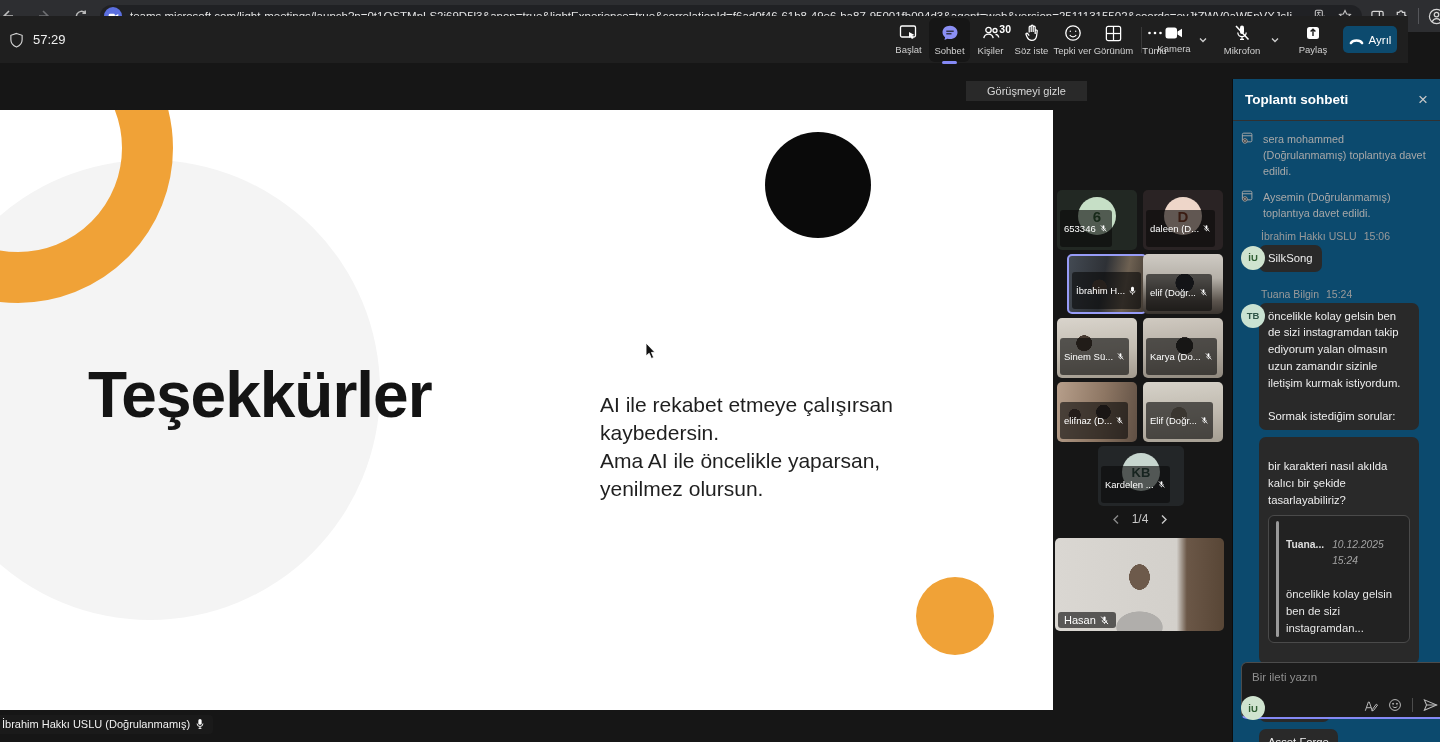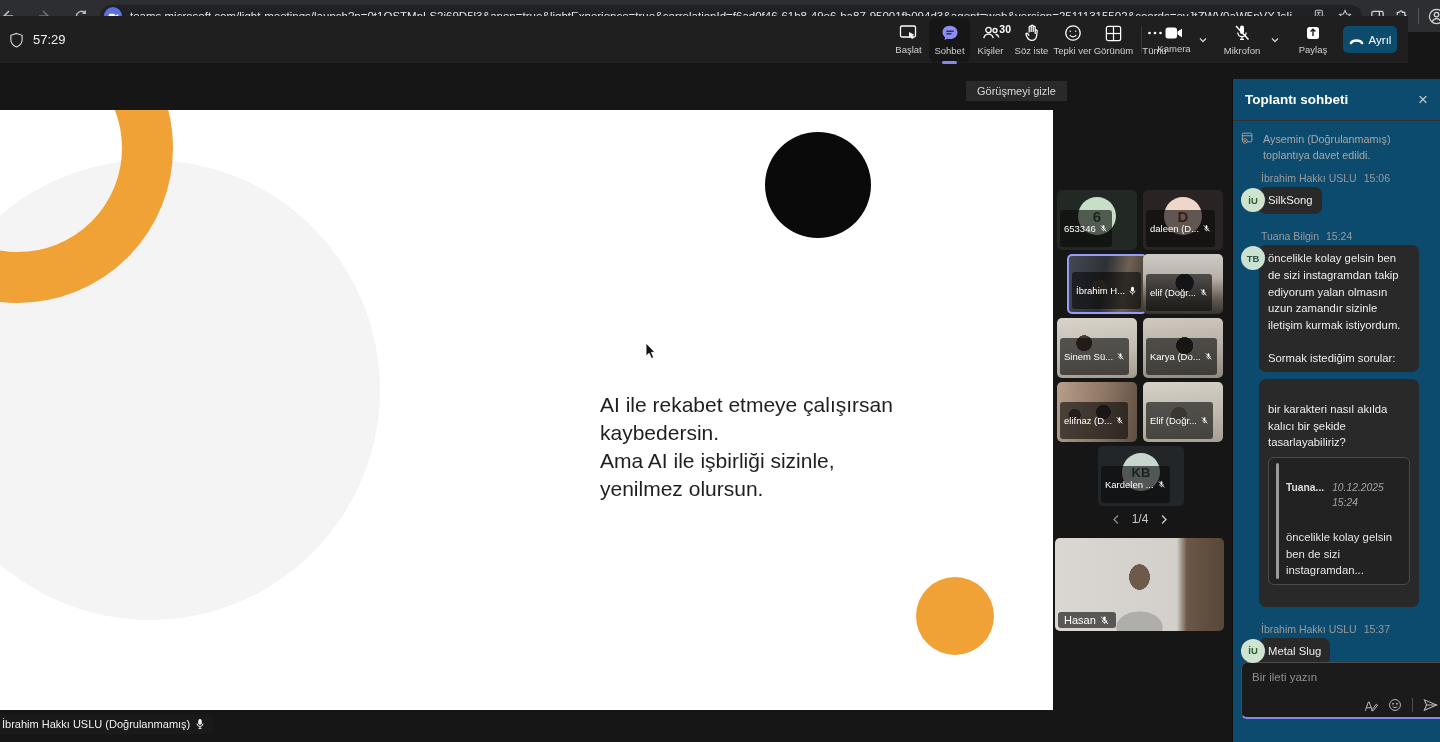--- a/index.html
+++ b/index.html
@@ -35,21 +35,21 @@
   .tb-btn.active { background:#161616; }
   .tb-btn.active::after { content:""; position:absolute; bottom:-2px; left:13px; width:15px; height:3px;
     background:#8589f5; border-radius:2px; }
   .count30 { position:absolute; top:5px; right:0px; color:#fff; font-size:10.5px; font-weight:bold; }
   .media-group { position:absolute; right:72px; top:0; height:47px; display:flex; align-items:center; gap:2px; }
   .chev { color:#cfcfcf; }
   .leave-btn { position:absolute; right:11px; top:10px; width:54px; height:27px; background:#0c4a6e;
     border-radius:5px; display:flex; align-items:center; justify-content:center; gap:5px;
     color:#fff; font-size:11.5px; }
   .tooltip { position:absolute; left:966px; top:81px; background:#292929; color:#d8d8d8;
-    font-size:11px; padding:4px 11px; border-radius:0; z-index:40; }
+    font-size:11px; padding:4px 21px; border-radius:0; z-index:40; }
 
   
   .stage { position:absolute; left:0; top:79px; width:1232px; height:663px; background:#161616; }
   .slide { position:absolute; left:0; top:31px; width:1053px; height:600px; background:#ffffff;
     overflow:hidden; }
   .ring { position:absolute; left:-137px; top:-117px; width:310px; height:310px; border-radius:50%;
     border:51px solid #f0a237; }
   .graycircle { position:absolute; left:-80px; top:50px; width:460px; height:460px; border-radius:50%;
     background:#f4f4f4; }
   .blackcircle { position:absolute; left:765px; top:22px; width:106px; height:106px; border-radius:50%;
@@ -325,23 +325,24 @@
   </div>
 
   <div class="tooltip">Görüşmeyi gizle</div>
 
   <div class="stage">
     <div class="slide">
       <div class="graycircle"></div>
       <div class="ring"></div>
       <div class="blackcircle"></div>
       <div class="orangecircle"></div>
+      <div class="slide-title">Teşekkürler</div>
       <div class="slide-body">AI ile rekabet etmeye çalışırsan
 kaybedersin.
-Ama AI ile işbirliği sizinle,
+Ama AI ile öncelikle yaparsan,
 yenilmez olursun.</div>
       <span class="cursor">
         <svg width="13" height="18" viewBox="0 0 13 18">
             <path d="M1 1v13l3.2-2.7 2.2 5.2 2.3-1-2.2-5.1H10z" fill="#111" stroke="#fff" stroke-width="0.9"></path>
           </svg>
       </span>
     </div>
     <div class="presenter-pill">
       <span>İbrahim Hakkı USLU (Doğrulanmamış)</span>
       <svg width="10" height="12" viewBox="0 0 12 14">
@@ -476,20 +477,29 @@
       </span>
   </div>
 
   <div class="chat">
     <div class="chat-head">
       <span class="chat-title">Toplantı sohbeti</span>
       <span class="chat-close">×</span>
     </div>
     <div class="chat-body">
 
+      <div class="event">
+        <svg width="14" height="13" viewBox="0 0 16 15" fill="none" stroke="#a8a8a8" stroke-width="1.1">
+            <rect x="1.5" y="2.5" width="11" height="10" rx="1.5"></rect>
+            <line x1="1.5" y1="5.5" x2="12.5" y2="5.5"></line>
+            <circle cx="4.5" cy="11.5" r="2.6" fill="#1b1b1b" stroke="#a8a8a8"></circle>
+            <path d="M4.5 10.3v2.4M3.3 11.5h2.4"></path>
+          </svg>
+        <span class="txt">sera mohammed (Doğrulanmamış) toplantıya davet edildi.</span>
+      </div>
       <div class="event">
         <svg width="14" height="13" viewBox="0 0 16 15" fill="none" stroke="#a8a8a8" stroke-width="1.1">
             <rect x="1.5" y="2.5" width="11" height="10" rx="1.5"></rect>
             <line x1="1.5" y1="5.5" x2="12.5" y2="5.5"></line>
             <circle cx="4.5" cy="11.5" r="2.6" fill="#1b1b1b" stroke="#a8a8a8"></circle>
             <path d="M4.5 10.3v2.4M3.3 11.5h2.4"></path>
           </svg>
         <span class="txt">Aysemin (Doğrulanmamış) toplantıya davet edildi.</span>
       </div>
 

